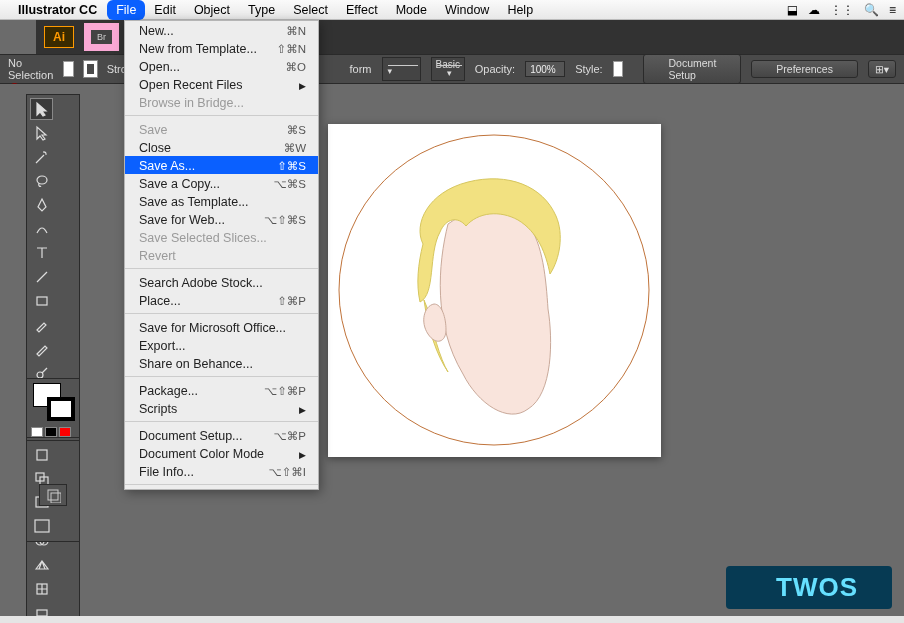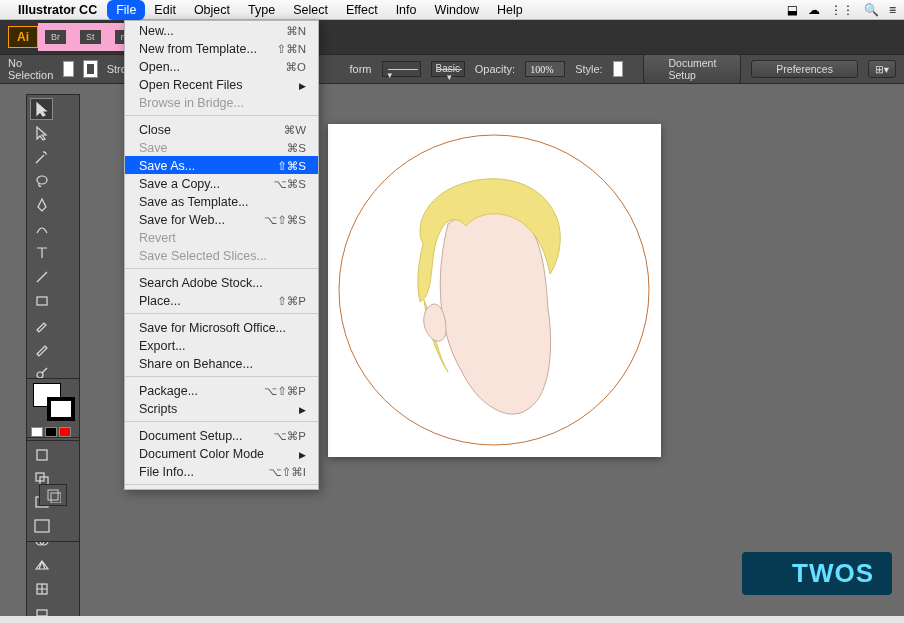--- a/index.html
+++ b/index.html
@@ -7,29 +7,29 @@
   
   
   .mac-menubar { height: 20px; background: linear-gradient(#fafafa,#e8e8e8); display: flex; align-items: center; font-size: 12.5px; padding: 0 8px; gap: 0; border-bottom: 1px solid #bbb; }
   .mac-menubar .apple { font-size: 14px; margin-right: 10px; }
   .mac-menubar .app-name { font-weight: 600; margin-right: 10px; }
   .mac-menubar .mitem { padding: 0 9px; height: 20px; line-height: 20px; border-radius: 6px; }
   .mac-menubar .mitem.open { background: #0a60ff; color: #fff; }
   .status-right { margin-left: auto; display: flex; gap: 10px; align-items: center; font-size: 12px; }
   
   
-  .app-top { height: 34px; background: #323232; display: flex; align-items: center; padding: 0 8px; gap: 0; }
+  .app-top { height: 34px; background: #323232; display: flex; align-items: center; padding: 0 8px; gap: 10px; margin-left: 36px; }
   .ai-logo { width: 30px; height: 22px; background: #3a2a00; color: #ff9a00; font-weight: bold; font-size: 12px; display:flex; align-items:center; justify-content:center; border:1px solid #ff9a00; }
   .tbtn { background: #434343; border:7px solid #f9a8d4; color:#ccc; font-size:9px; padding:2px 6px; }
   .top-sep { width:1px; height:22px; background:#222; margin:0 4px; }
   
   
   .control-bar { height: 30px; background: #4a4a4a; display:flex; align-items:center; font-size:11px; color:#ddd; padding:0 8px; gap:10px; border-top:1px solid #2a2a2a; border-bottom:1px solid #2a2a2a; }
   .swatch { width:18px; height:16px; background:#fff; border:1px solid #999; }
-  .linebtn { width:22px; height:16px; background:#444; border:1px solid #2a2a2a; display:inline-block; position:relative; }
+  .linebtn { width:22px; height:24px; background:#444; border:1px solid #2a2a2a; display:inline-block; position:relative; }
   .linebtn::after { content:''; position:absolute; top:7px; left:2px; right:2px; border-top:1px solid #ccc; }
   .ctl-input { background:#555; border:1px solid #2a2a2a; color:#eee; font-size:10px; padding:1px 4px; height:16px; }
   .ctl-btn { background: linear-gradient(#5a5a5a,#454545); border:1px solid #2a2a2a; color:#ddd; font-size:10.5px; padding:2px 24px; border-radius:3px; }
   .arrow-dn::after { content:'▾'; font-size:9px; margin-left:3px; }
   
   
   .doc-strip { height:22px; background:#4a4a4a; display:flex; align-items:center; padding-left:365px; font-size:11px; color:#ddd; border-bottom:1px solid #333; }
   .doc-tab { display:flex; align-items:center; gap:6px; }
   .ai-doc-icon { width:16px; height:16px; background:#3a2a00; border:1px solid #ff9a00; position:relative; }
   .ai-doc-icon::after { content:''; position:absolute; top:2px; left:2px; width:6px; height:6px; border:1px solid #ff9a00; }
@@ -66,41 +66,41 @@
   .menu-drop .row.hl { background:#0a60ff; color:#fff;gap:13px; }
   .menu-drop .sep { height:1px; background:#ccc; margin:4px 0; }
   .menu-drop .sc { color:#555; font-size:11.5px; }
   .menu-drop .row.hl .sc { color:#fff; }
   .menu-drop .sub::after { content:'▶'; font-size:9px; }
   
   
   .bottom-strip { position:absolute; bottom:0; left:0; right:0; height:7px; background:#e5e5e5; }
   
   
-  .watermark { position:absolute; right:12px; bottom:28px; background:#063a53; color:#66e0ff; font-weight:700; font-size:26px; padding:6px 18px 6px 50px; border-radius:4px; letter-spacing:1px; font-family: Arial; }
+  .watermark { position:absolute; right:12px; bottom:14px; background:#063a53; color:#66e0ff; font-weight:700; font-size:26px; padding:6px 34px 6px 50px; border-radius:4px; letter-spacing:1px; font-family: Arial; }
   .watermark::before { content:''; position:absolute; left:10px; top:6px; width:32px; height:30px; background:
     radial-gradient(circle at 50% 85%, #0a5a7a 6px, transparent 7px),
     linear-gradient(#ff6b35,#ff6b35) 14px 0/4px 18px no-repeat,
     linear-gradient(#4ec9ff,#4ec9ff) 10px 2/3px 14px no-repeat,
     linear-gradient(#9b59ff,#9b59ff) 20px 2/3px 14px no-repeat;
   }
 </style>
 </head>
 <body>
 
 <div class="mac-menubar">
   <span class="apple"></span>
   <span class="app-name">Illustrator CC</span>
   <span class="mitem open">File</span>
   <span class="mitem">Edit</span>
   <span class="mitem">Object</span>
   <span class="mitem">Type</span>
   <span class="mitem">Select</span>
   <span class="mitem">Effect</span>
-  <span class="mitem">Info</span>
+  <span class="mitem">Mode</span>
   <span class="mitem">Window</span>
   <span class="mitem">Help</span>
   <div class="status-right">
     <span>⬓</span>
     <span>☁</span>
     <span>⋮⋮</span>
     <span>🔍</span>
     <span>≡</span>
   </div>
 </div>
@@ -117,21 +117,21 @@
   <span>No Selection</span>
   <span class="swatch"></span>
   <span class="swatch" style="background:transparent;border:3px solid #fff; box-shadow:0 0 0 1px #888;"></span>
   <span>Stroke:</span>
   <span class="linebtn"></span>
   <span style="flex:0 0 165px"></span>
   <span>form</span>
   <span class="linebtn arrow-dn" style="width:70px;"></span>
   <span class="linebtn arrow-dn" style="width:60px; text-align:center; color:#ddd; font-size:10px; line-height:14px;">Basic</span>
   <span>Opacity:</span>
-  <input class="ctl-input" style="width: 40px; font-family: Liberation Serif, serif;" value="100%">
+  <input class="ctl-input" style="width: 40px;" value="100%">
   <span>Style:</span>
   <span class="swatch"></span>
   <span style="flex:1"></span>
   <span class="ctl-btn">Document Setup</span>
   <span class="ctl-btn">Preferences</span>
   <span class="ctl-btn" style="padding:2px 6px;">⊞▾</span>
 </div>
 
 <div class="doc-strip">
   <div class="doc-tab">
@@ -333,50 +333,50 @@
     </div>
     <div class="row">
       <span>Open Recent Files</span>
       <span class="sub"></span>
     </div>
     <div class="row dis">
       <span>Browse in Bridge...</span>
       <span class="sc"></span>
     </div>
     <div class="sep"></div>
-    <div class="row">
-      <span>Close</span>
-      <span class="sc">⌘W</span>
-    </div>
     <div class="row dis">
       <span>Save</span>
       <span class="sc">⌘S</span>
     </div>
+    <div class="row">
+      <span>Close</span>
+      <span class="sc">⌘W</span>
+    </div>
     <div class="row hl">
       <span>Save As...</span>
       <span class="sc">⇧⌘S</span>
     </div>
     <div class="row">
       <span>Save a Copy...</span>
       <span class="sc">⌥⌘S</span>
     </div>
     <div class="row">
       <span>Save as Template...</span>
       <span class="sc"></span>
     </div>
     <div class="row">
       <span>Save for Web...</span>
       <span class="sc">⌥⇧⌘S</span>
     </div>
     <div class="row dis">
+      <span>Save Selected Slices...</span>
+      <span class="sc"></span>
+    </div>
+    <div class="row dis">
       <span>Revert</span>
-      <span class="sc"></span>
-    </div>
-    <div class="row dis">
-      <span>Save Selected Slices...</span>
       <span class="sc"></span>
     </div>
     <div class="sep"></div>
     <div class="row">
       <span>Search Adobe Stock...</span>
       <span class="sc"></span>
     </div>
     <div class="row">
       <span>Place...</span>
       <span class="sc">⇧⌘P</span>

